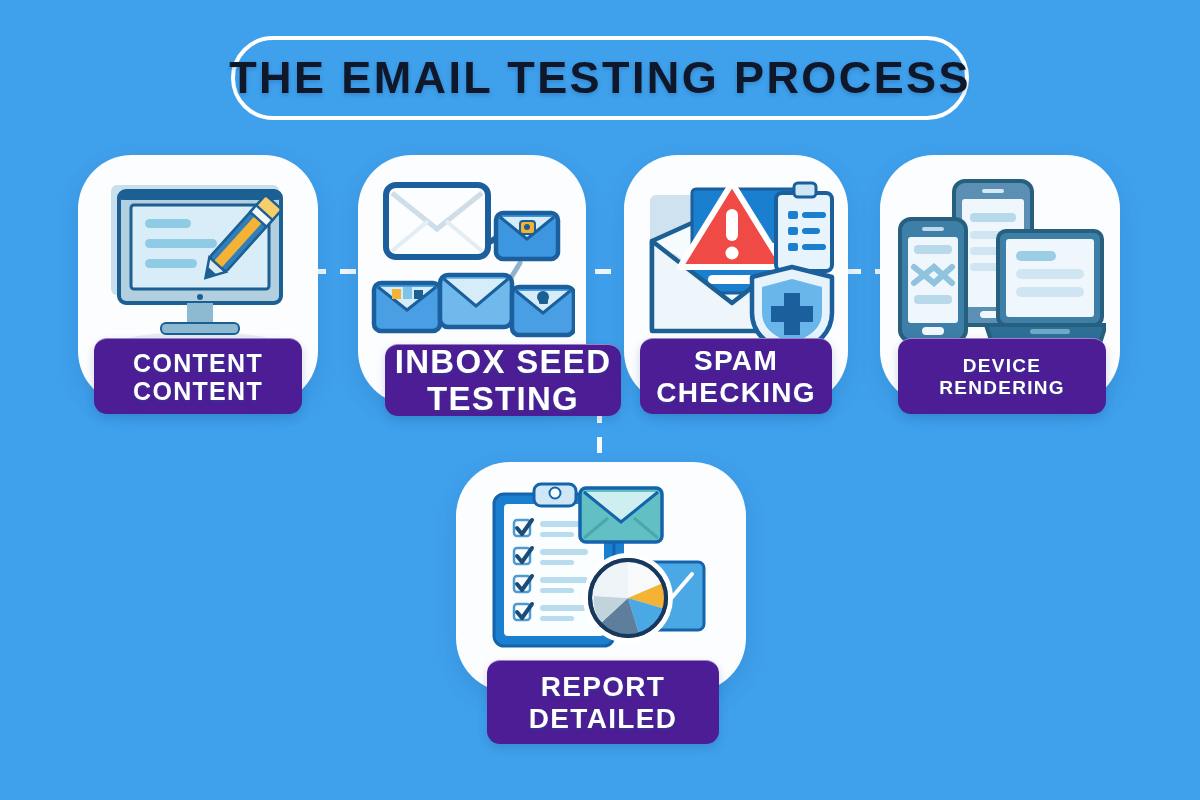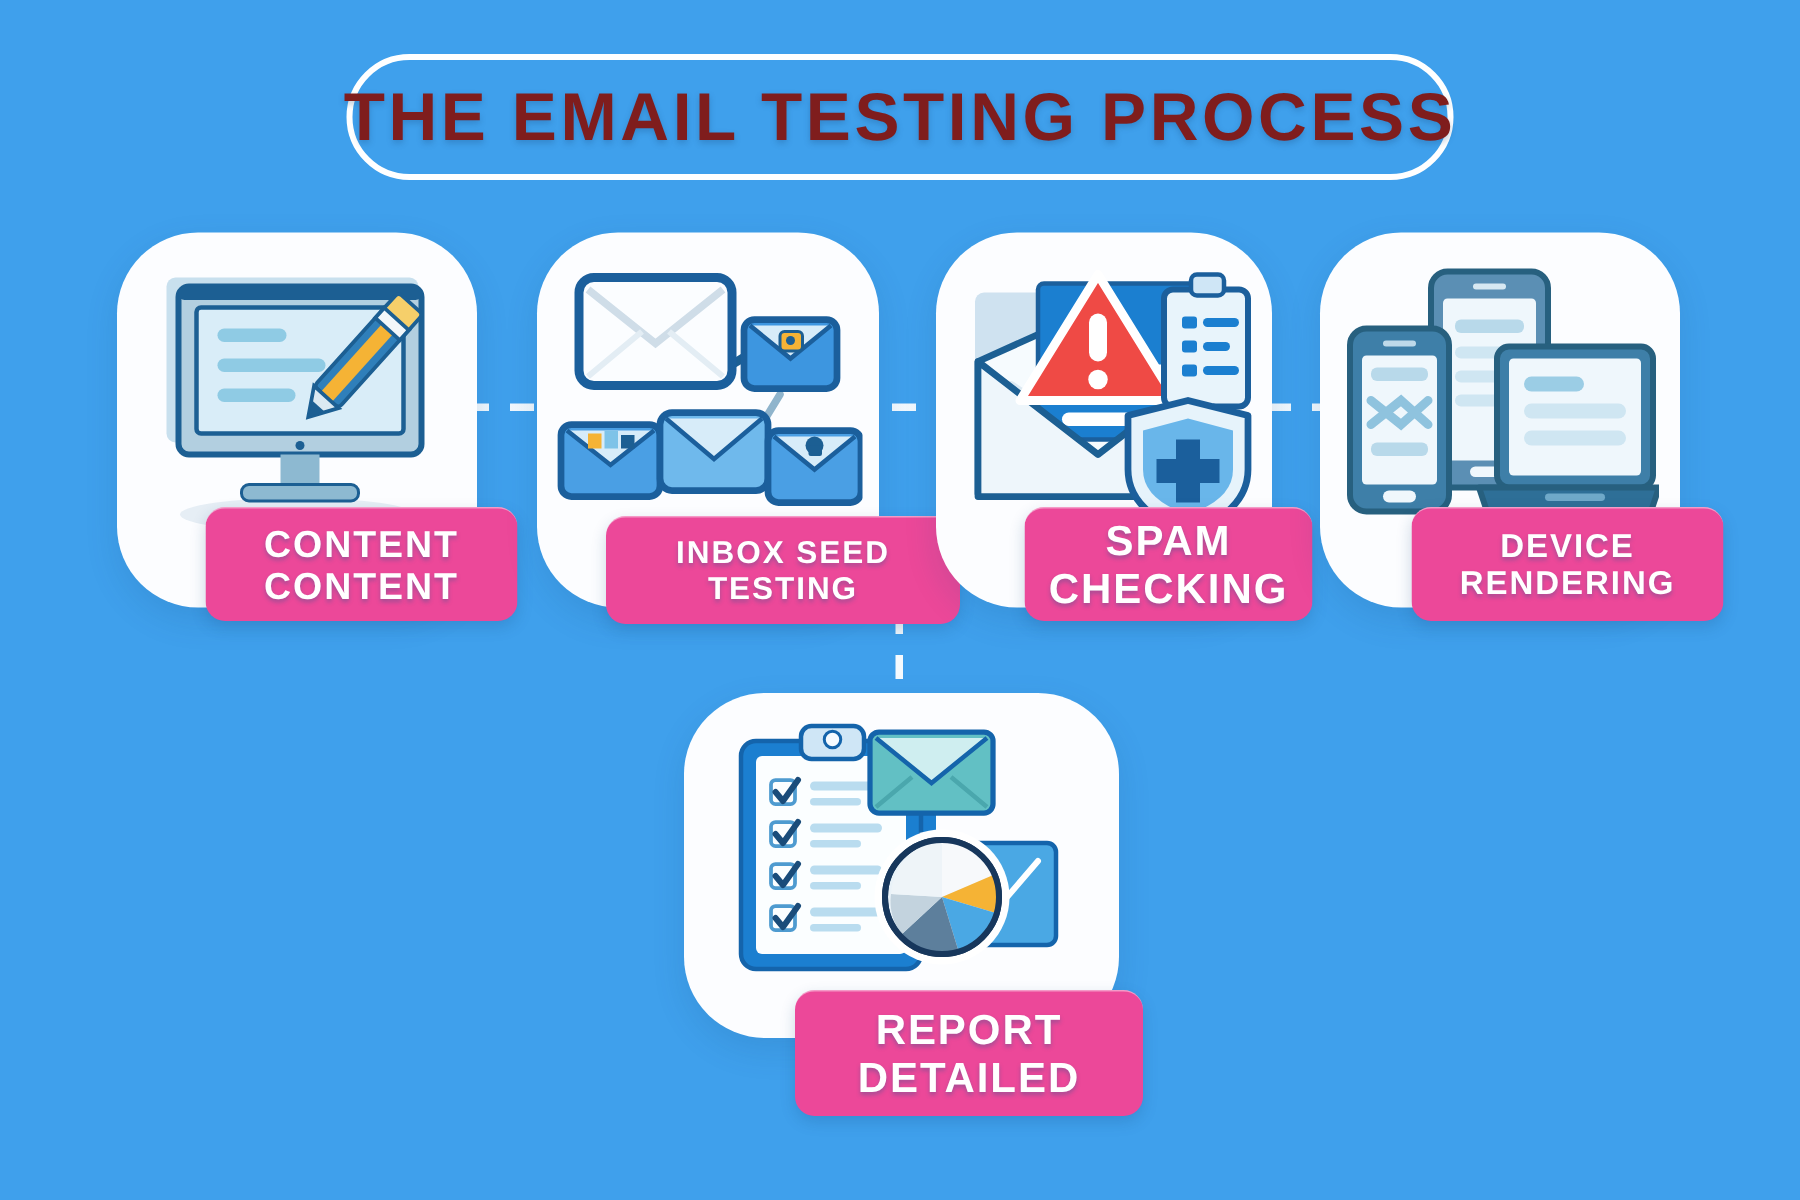--- a/index.html
+++ b/index.html
@@ -31,21 +31,21 @@
     top: 36px;
     width: 738px;
     height: 84px;
     border: 4px solid #ffffff;
     border-radius: 42px;
     display: flex;
     align-items: center;
     justify-content: center;
   }
   .title-text {
-    color: #7f1d1d;
+    color: #0f172a;
     font-size: 45px;
     font-weight: bold;
     letter-spacing: 2.4px;
     text-shadow: 0 2px 4px rgba(20,70,120,0.28);
     white-space: nowrap;
   }
 
   
   .hconn {
     position: absolute;
@@ -94,49 +94,48 @@
     display: flex;
     align-items: flex-start;
     justify-content: center;
     padding-top: 16px;
     overflow: hidden;
   }
   .card-art svg { display: block; }
 
   .badge {
     position: absolute;
-    background: #ec4899;
+    background: #4c1d95;
     border-radius: 13px;
     display: flex;
     flex-direction: column;
     align-items: center;
     justify-content: center;
     box-shadow: 0 4px 10px rgba(20,70,120,0.20);
     color: #ffffff;
     font-weight: bold;
     letter-spacing: 1.3px;
     line-height: 1.12;
     text-align: center;
     text-shadow: 0 2px 3px rgba(30,90,140,0.35);
     border-top: 1px solid rgba(255,255,255,0.45);
-    margin-left: 43px;
   }
   .badge .ln { display: block; white-space: nowrap; }
 
   
   #card-1 { left: 78px;  top: 155px; width: 240px; height: 250px; }
   #card-2 { left: 358px; top: 155px; width: 228px; height: 250px; }
   #card-3 { left: 624px; top: 155px; width: 224px; height: 250px; }
   #card-4 { left: 880px; top: 155px; width: 240px; height: 250px; }
   #card-5 { left: 456px; top: 462px; width: 290px; height: 230px; }
 
   #badge-1 { left: 94px;  top: 338px; width: 208px; height: 76px; font-size: 25px; }
-  #badge-2 { left: 361px; top: 344px; width: 236px; height: 72px; font-size: 21px; }
+  #badge-2 { left: 385px; top: 344px; width: 236px; height: 72px; font-size: 33px; }
   #badge-3 { left: 640px; top: 338px; width: 192px; height: 76px; font-size: 28px; }
-  #badge-4 { left: 898px; top: 338px; width: 208px; height: 76px; font-size: 22px; }
+  #badge-4 { left: 898px; top: 338px; width: 208px; height: 76px; font-size: 19px; }
   #badge-5 { left: 487px; top: 660px; width: 232px; height: 84px; font-size: 28px; }
 </style>
 </head>
 <body>
 
 <div id="canvas">
 
   <div class="title-frame">
     <div class="title-text">THE EMAIL TESTING PROCESS</div>
   </div>

